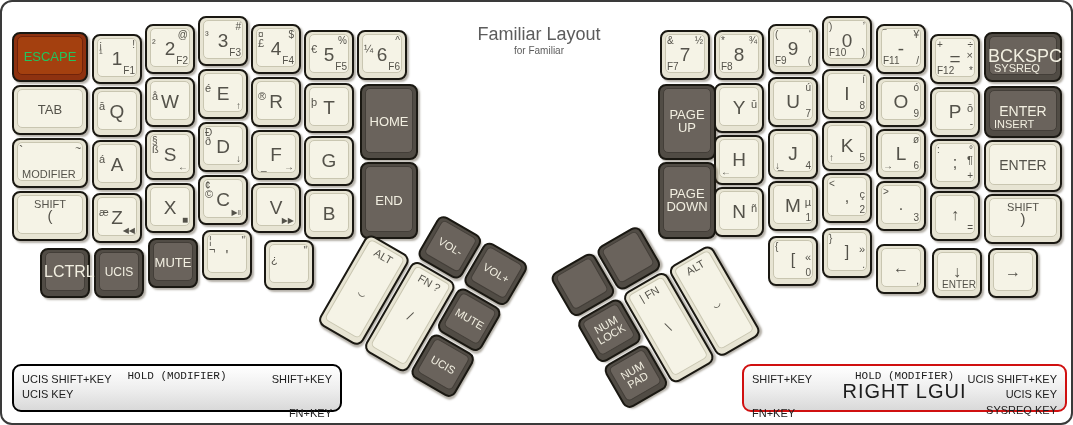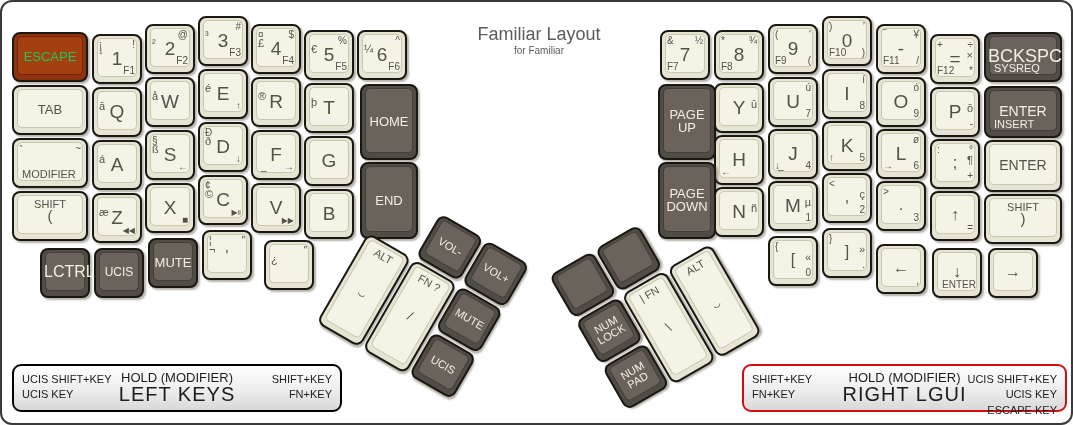--- a/index.html
+++ b/index.html
@@ -35,23 +35,23 @@
   #title .main{font-size:18px;}
   #title .sub{font-size:10px;margin-top:0px;}
   
   .legend{position:absolute;top:362px;height:48px;box-sizing:border-box;border-radius:9px;
     background:linear-gradient(180deg,#ffffff 0%,#ededed 55%,#d9d9d9 100%);color:#1c1c1c;}
   #legend-left{left:10px;width:330px;border:2px solid #000;}
   #legend-right{left:740px;width:325px;border:2px solid var(--legend-red,#d01010);}
   .lg-left{position:absolute;left:8px;top:6px;font-size:11px;line-height:1.4;text-align:left;}
   .lg-right{position:absolute;right:8px;top:6px;font-size:11px;line-height:1.4;text-align:right;}
   .lg-center{position:absolute;left:0;right:0;top:4px;text-align:center;}
-  .lg-center .small{font-size:13px;}
+  .lg-center .small{font-size:11px;font-family:Liberation Mono, monospace;}
   .lg-center .big{font-size:20px;margin-top:-2px;letter-spacing:1px;}
-  .gap-line{margin-top:0;}
+  .gap-line{margin-top:19px;}
 </style>
 </head>
 <body>
 
 <div id="frame" style="--accent: #8e3210; --key-dark: #514c45; --key-light: #f5f3e6; --legend-red: #d01010;">
 
   <div id="title">
     <div class="main">Familiar Layout</div>
     <div class="sub">for Familiar</div>
   </div>
@@ -487,37 +487,36 @@
       </div>
     </div>
 
   <div class="legend" id="legend-left">
     <div class="lg-left">
       <div>UCIS SHIFT+KEY</div>
       <div>UCIS KEY</div>
     </div>
     <div class="lg-center">
       <div class="small">HOLD (MODIFIER)</div>
-      <div class="big">LEFT KEYS</div>
     </div>
     <div class="lg-right">
       <div>SHIFT+KEY</div>
       <div class="gap-line">FN+KEY</div>
     </div>
   </div>
 
   <div class="legend" id="legend-right">
     <div class="lg-left">
       <div>SHIFT+KEY</div>
       <div class="gap-line">FN+KEY</div>
     </div>
     <div class="lg-center">
       <div class="small">HOLD (MODIFIER)</div>
       <div class="big">RIGHT LGUI</div>
     </div>
     <div class="lg-right">
       <div>UCIS SHIFT+KEY</div>
       <div>UCIS KEY</div>
-      <div>ESCAPE KEY</div>
+      <div>SYSREQ KEY</div>
     </div>
   </div>
 
 </div>
 
 </body></html>

